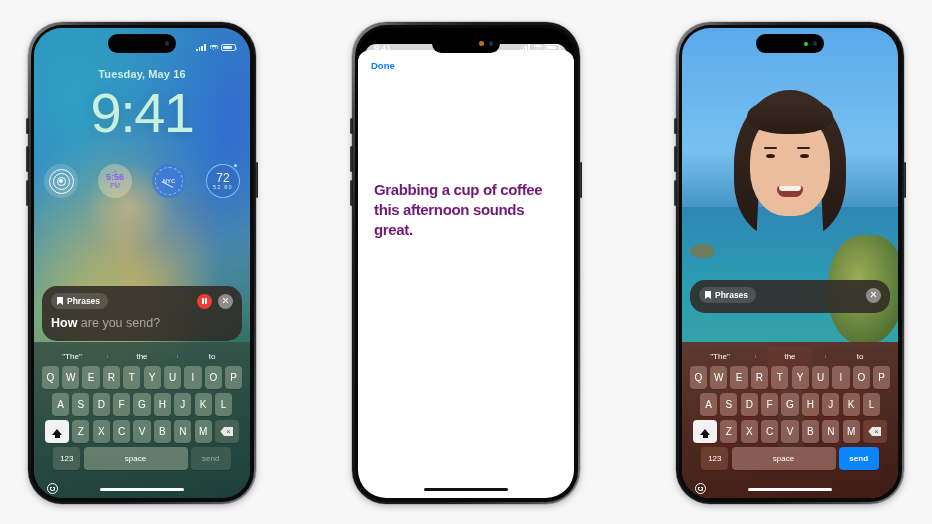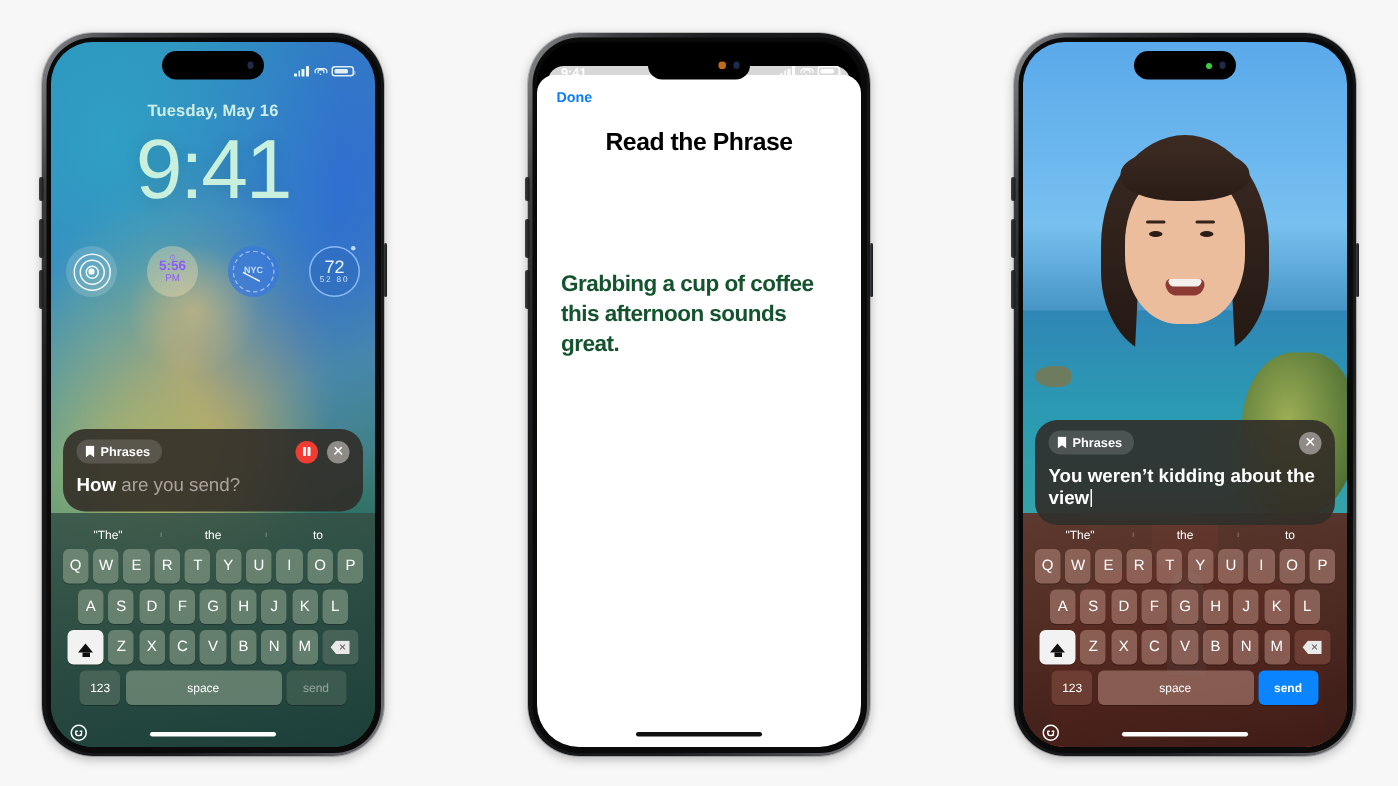--- a/index.html
+++ b/index.html
@@ -183,21 +183,21 @@
     font-size:16.5px; font-weight:bold; color:#000; letter-spacing:-.3px; }
   .nav-row { position:absolute; top:66px; left:0; right:0;
     display:flex; align-items:center; justify-content:center; gap:12px; }
   .navbtn { width:25px; height:15px; border-radius:8px; background:#b9b9bb;
     display:flex; align-items:center; justify-content:center; gap:0px; }
   .tri { width:0;height:0;border-top:4px solid transparent;border-bottom:4px solid transparent; }
   .tri-l { border-right:5.5px solid #fff; }
   .tri-r { border-left:5.5px solid #fff; }
   .nav-count { font-size:8.5px; color:#5a5a5e; font-weight:600; }
   .phrase { position:absolute; top:130px; left:16px; right:14px;
-    font-size:15px; font-weight:bold; line-height:20px; color:#14532d;
+    font-size:15px; font-weight:bold; line-height:20px; color:#701a75;
     letter-spacing:-.35px; }
   .listen-wrap { position:absolute; bottom:64px; left:0; right:0; text-align:center; }
   .wave { display:flex; align-items:center; justify-content:center; gap:1.6px; height:26px; }
   .wave i { width:1.9px; background:#2fbf4a; border-radius:1px; }
   .listen-lbl { margin-top:4px; font-size:8px; font-weight:bold; color:#1a1a1a; }
   .stopbtn { margin:13px auto 0; width:32px; height:32px; border-radius:50%;
     border:1.6px solid #8e8e93; display:flex; align-items:center; justify-content:center; }
   .stopbtn i { width:13px; height:13px; background:#e8362b; border-radius:2.5px; }
   #phone2 .homebar { background:#111; }
 
@@ -424,21 +424,20 @@
             </span>
           <span class="batt">
               <i></i>
             </span>
         </span>
       </div>
 
       <div class="sheet-back"></div>
       <div class="sheet">
         <div class="done">Done</div>
-        <div class="sheet-title">Read the Phrase</div>
 
 
         <div class="phrase">Grabbing a cup of coffee this afternoon sounds great.</div>
 
       </div>
       <div class="homebar"></div>
     </div>
   </div>
 
   <div class="phone" id="phone3">
@@ -473,23 +472,20 @@
       <div class="phrasebar" style="top:252px">
         <div class="pb-top">
           <span class="pb-chip">
             <span class="bookmark"></span>
             <span>Phrases</span>
           </span>
           <span class="pb-actions">
             <span class="ic-round ic-close"></span>
           </span>
         </div>
-        <div class="pb-text">
-          <span class="typed">You weren’t kidding about the view</span><span class="caret"></span>
-        </div>
       </div>
 
       <div class="kb">
         <div class="kb-sugg">
           <div>"The"</div>
           <div>the</div>
           <div>to</div>
         </div>
         <div class="kb-row">
           <div class="key k1">Q</div>

